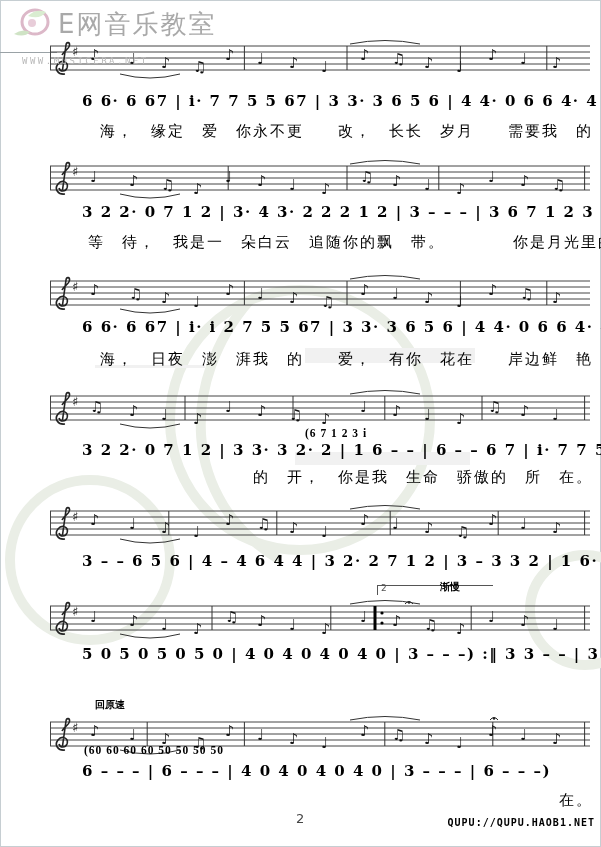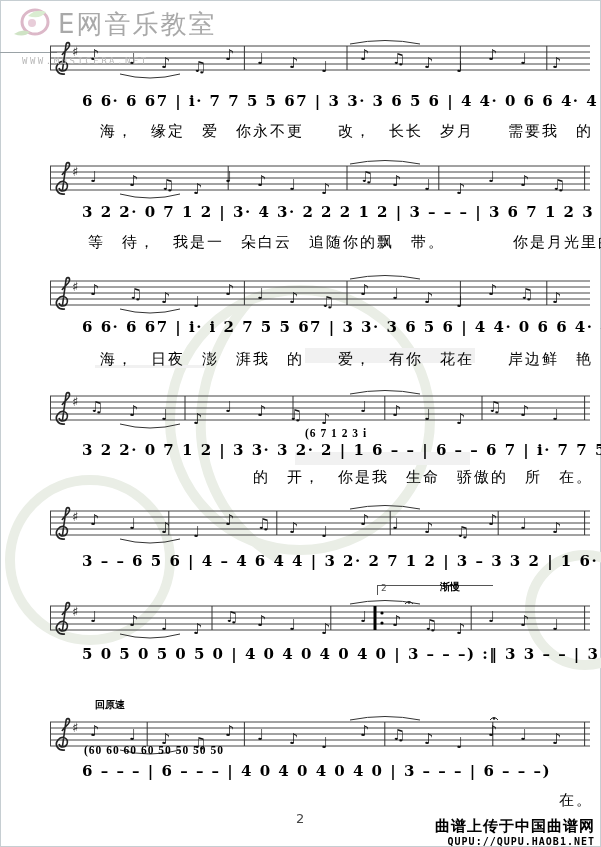--- a/index.html
+++ b/index.html
@@ -323,15 +323,14 @@
 <div class="jianpu" style="top:645px">5 0 5 0 5 0 5 0 | 4 0 4 0 4 0 4 0 | 3 – – –) :‖ 3 3 – – | 3 i i 7 6</div>
 <div class="lyrics" style="left:378px;top:673px">生　命　　　　骄傲　的所</div>
 
 <div class="mark" style="left:95px;top:698px">回原速</div>
 <div class="cue" style="left:84px;top:744px">(60 60 60 60  50 50 50 50</div>
 <div class="jianpu" style="top:762px">6 – – – | 6 – – – | 4 0 4 0 4 0 4 0 | 3 – – – | 6 – – –)</div>
 <div class="lyrics" style="top:791px">在。</div>
 
 <div class="pagenum">2</div>
 <div class="credit">
-  <div class="credit-main">曲谱上传于中国曲谱网</div>
   <div class="credit-url">QUPU://QUPU.HAOB1.NET</div>
 </div>
 
 </body></html>

